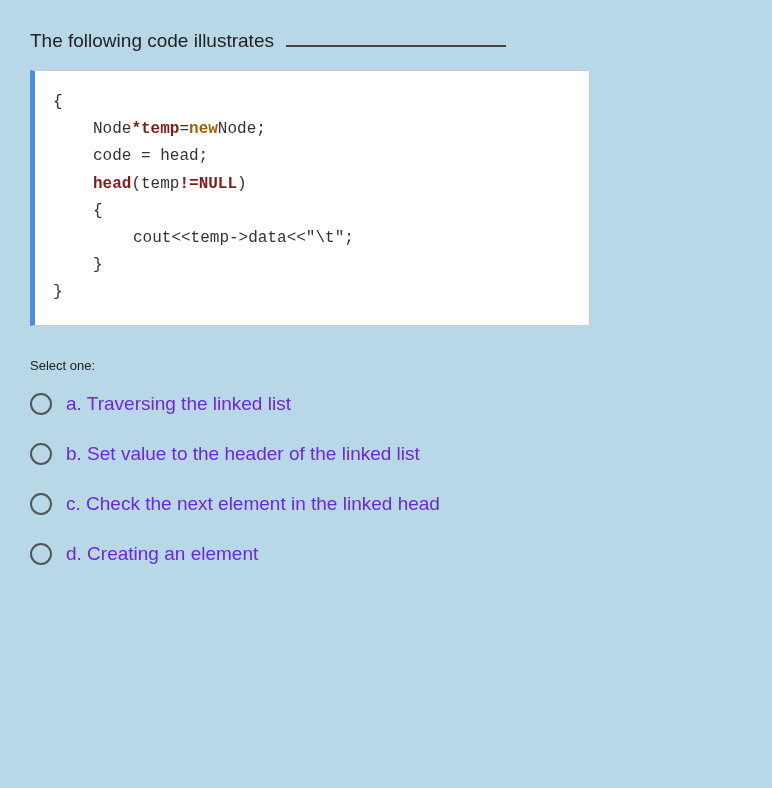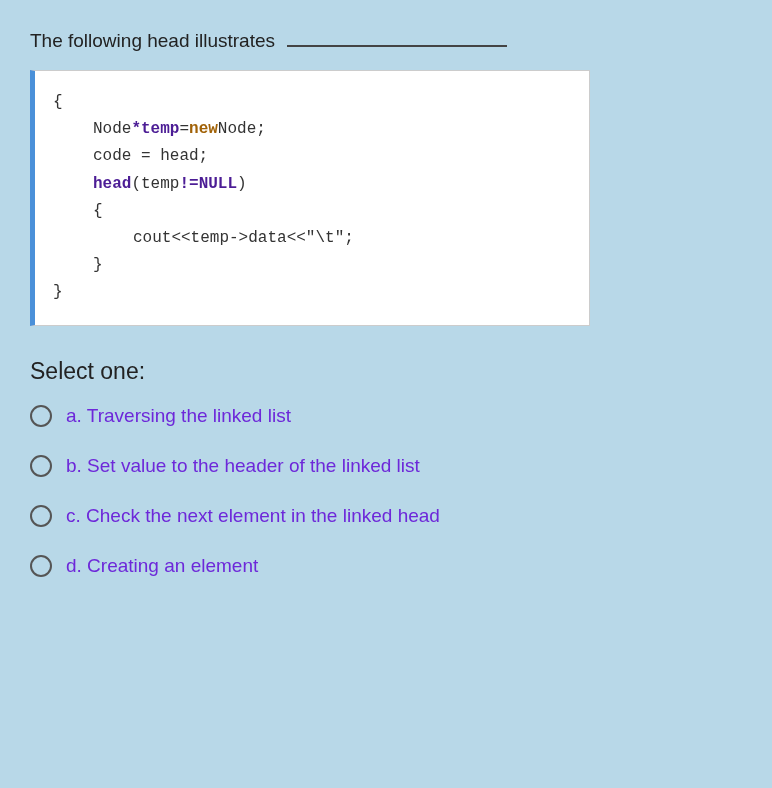--- a/index.html
+++ b/index.html
@@ -55,31 +55,31 @@
 
     .code-indent1 {
       padding-left: 40px;
     }
 
     .code-indent2 {
       padding-left: 80px;
     }
 
     .kw-blue {
-      color: #4c1d95;
+      color: #7f1d1d;
       font-weight: bold;
     }
 
     .kw-new {
       color: #a16207;
       font-weight: bold;
     }
 
     .select-one-label {
-      font-size: 23px;
+      font-size: 13px;
       color: #222;
       margin-bottom: 20px;
       margin-top: 4px;
     }
 
     .options-list {
       list-style: none;
       padding: 0;
       margin: 0;
     }
@@ -106,21 +106,21 @@
 
     .option-text {
       font-size: 19px;
     }
   </style>
 </head>
 <body>
 
 <div>
   <div class="question-text">
-    <span>The following head illustrates</span>
+    <span>The following code illustrates</span>
     <span class="underline-blank"></span>
   </div>
 
   <div class="code-block">
     <div class="code-line">{</div>
     <div class="code-line code-indent1">Node <span class="kw-blue">*temp</span> = <span class="kw-new">new</span> Node;</div>
     <div class="code-line code-indent1">code = head;</div>
     <div class="code-line code-indent1"><span class="kw-blue">head</span>(temp <span class="kw-blue">!=</span> <span class="kw-blue">NULL</span>)</div>
     <div class="code-line code-indent1">{</div>
     <div class="code-line code-indent2">cout&lt;&lt;temp-&gt;data&lt;&lt;"\t";</div>

